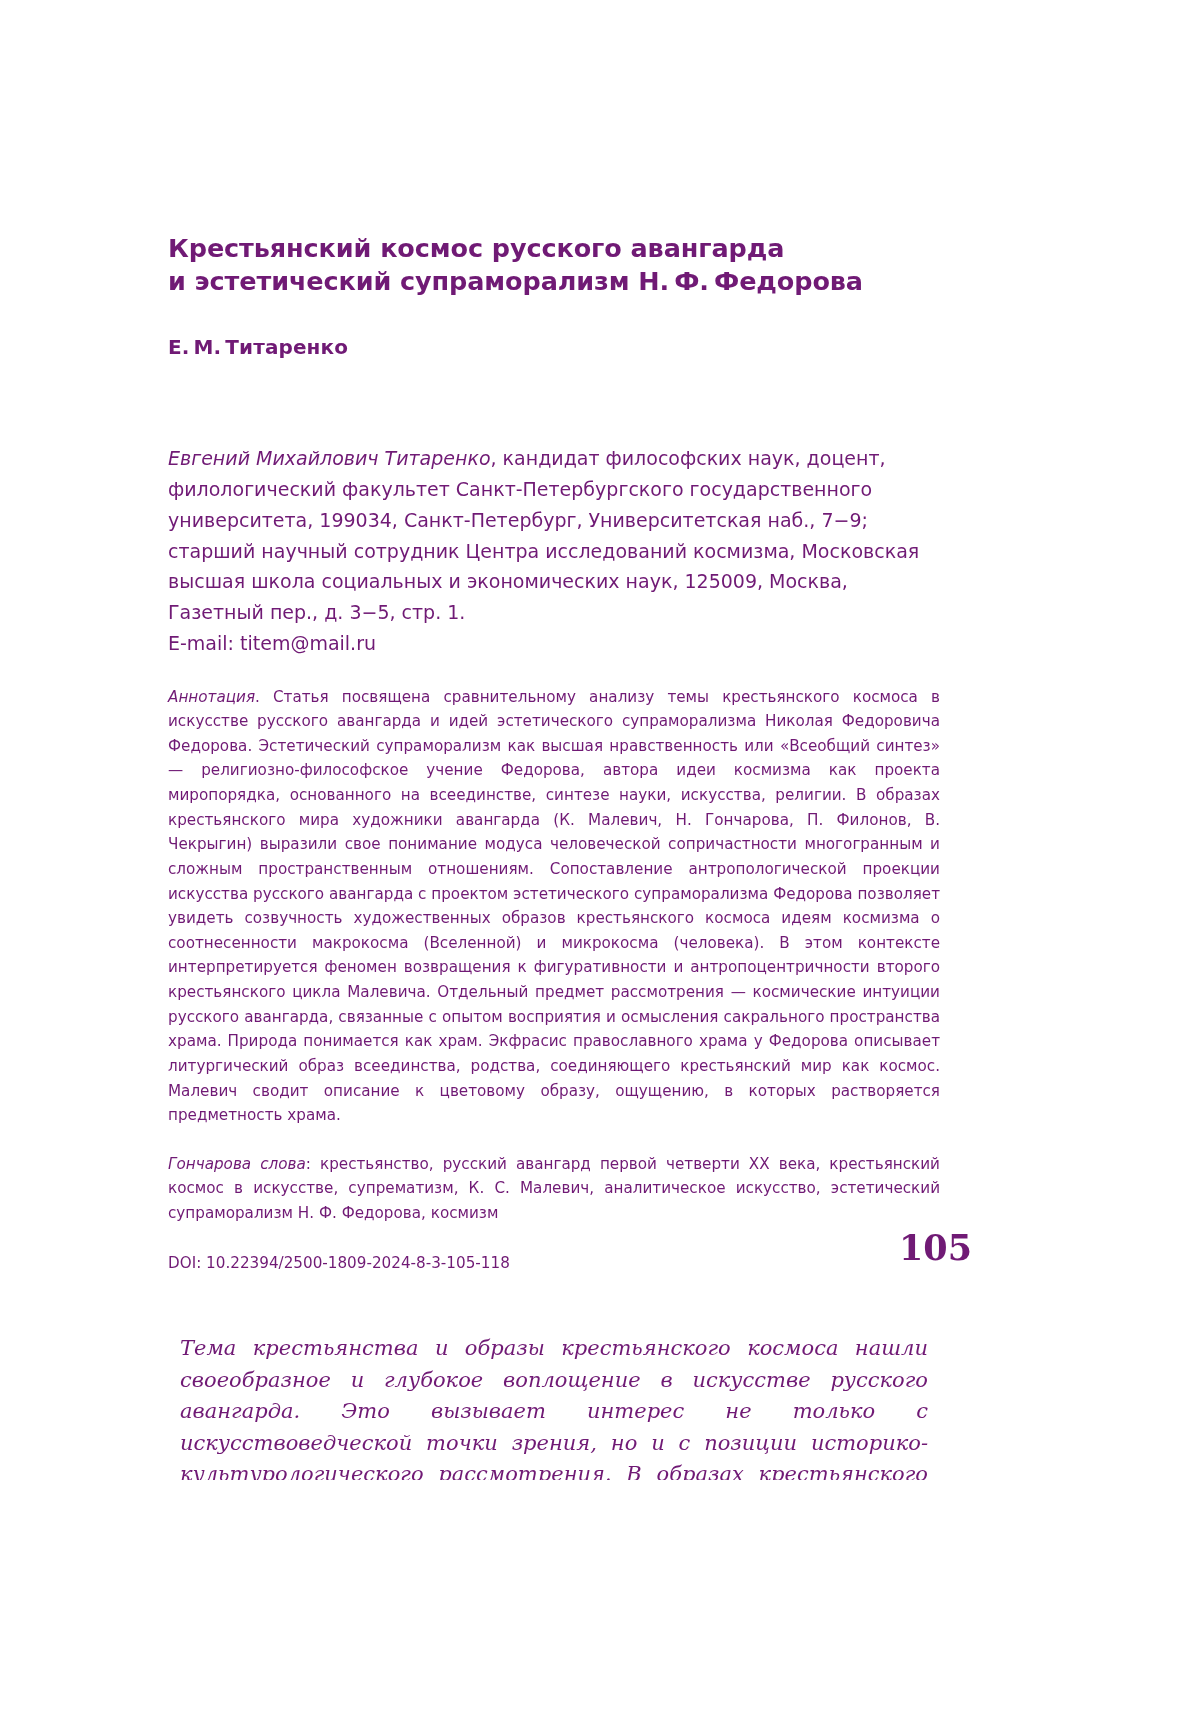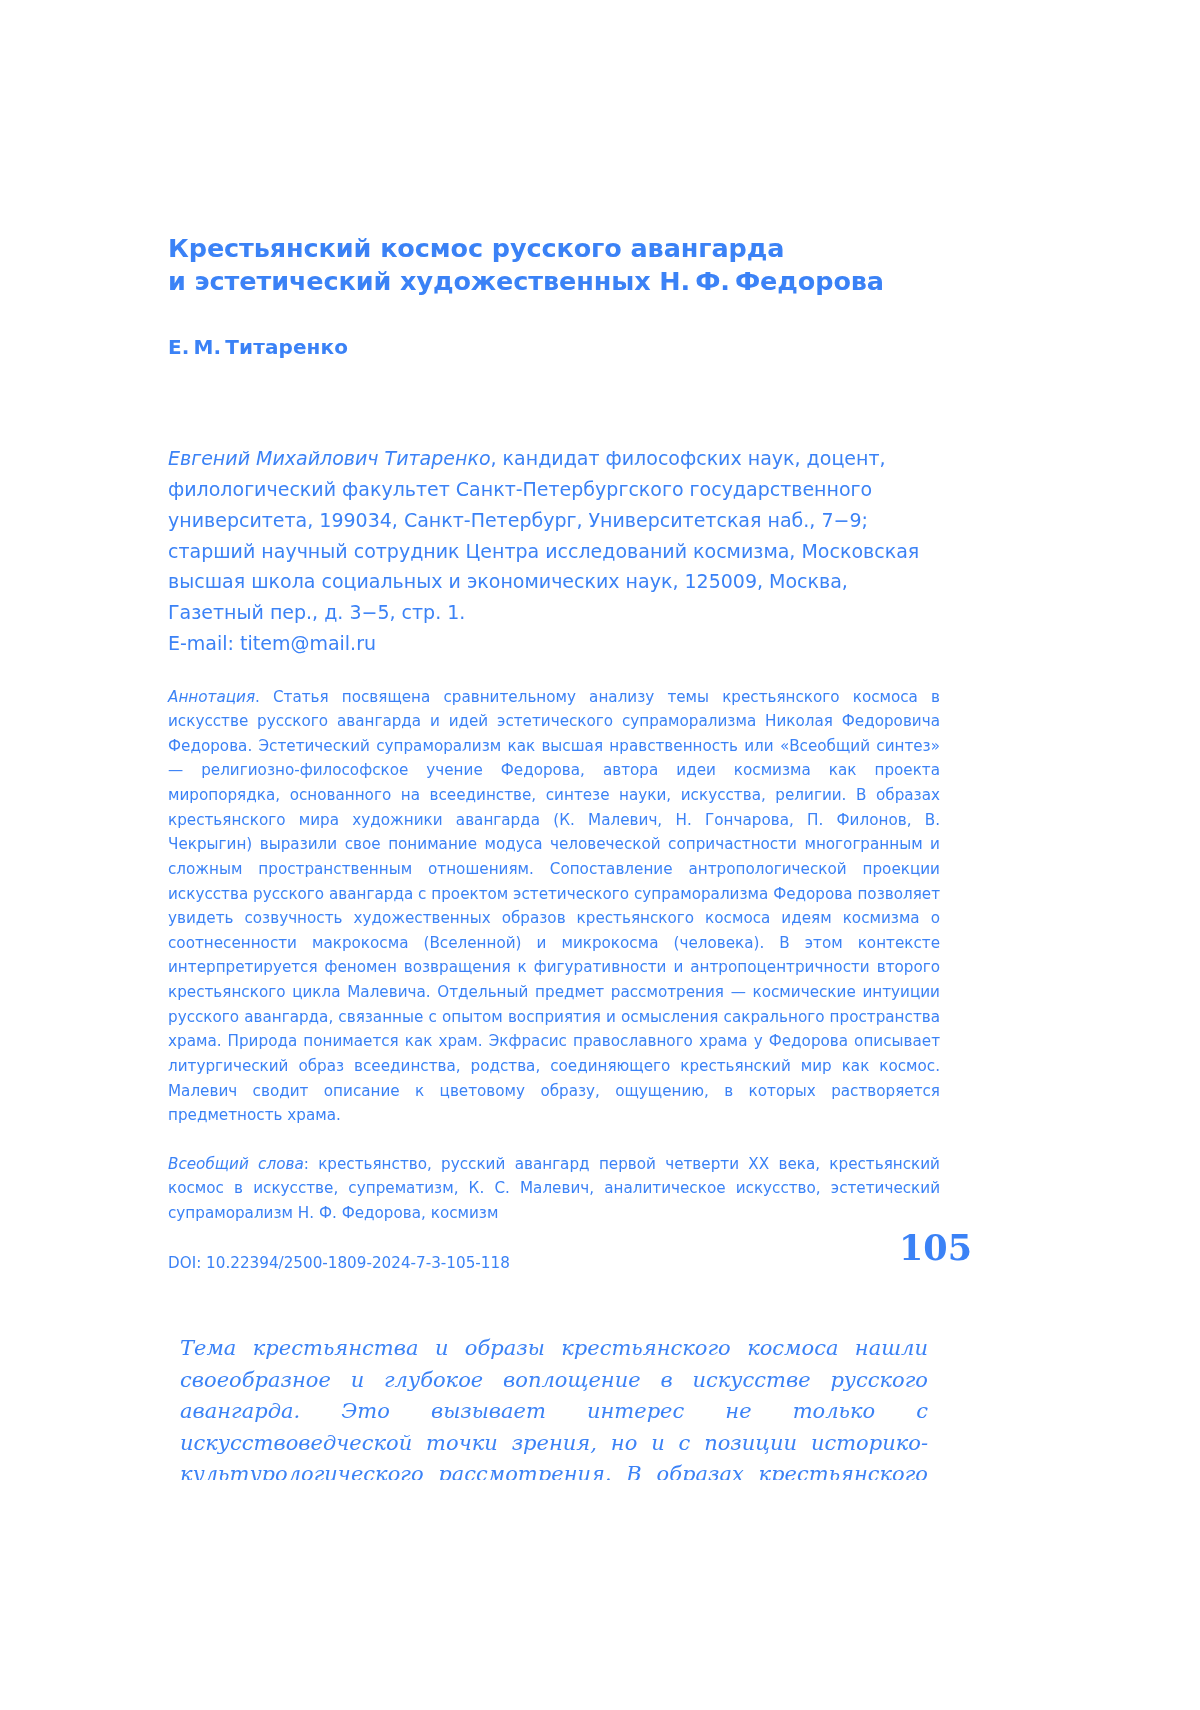--- a/index.html
+++ b/index.html
@@ -7,21 +7,21 @@
     padding: 0;
     background: #ffffff;
   }
   .page {
     width: 1200px;
     height: 1480px;
     position: relative;
     background: #ffffff;
     box-sizing: border-box;
     font-family: "DejaVu Sans", sans-serif;
-    color: #3b82f6;
+    color: #701a75;
     overflow: hidden;
   }
   .content {
     position: absolute;
     left: 168px;
     top: 232px;
     width: 772px;
   }
   h1.title {
     font-family: "DejaVu Sans", sans-serif;
@@ -94,40 +94,40 @@
   }
 </style>
 </head>
 <body>
 
 <div class="page">
   <div class="content">
 
     <h1 class="title">
       <span class="title-line">Крестьянский космос русского авангарда</span>
-      <span class="title-line">и эстетический художественных Н. Ф. Федорова</span>
+      <span class="title-line">и эстетический супраморализм Н. Ф. Федорова</span>
     </h1>
 
     <div class="author">Е. М. Титаренко</div>
 
     <div class="meta-block">
       <span class="em">Евгений Михайлович Титаренко</span><span>, кандидат философских наук, доцент, филологический факультет Санкт-Петербургского государственного университета, 199034, Санкт-Петербург, Университетская наб., 7−9; старший научный сотрудник Центра исследований космизма, Московская высшая школа социальных и экономических наук, 125009, Москва, Газетный пер., д. 3−5, стр. 1.</span>
       <br>
       <span>E-mail: titem@mail.ru</span>
     </div>
 
     <div class="abstract">
       <span class="lead">Аннотация</span><span>. Статья посвящена сравнительному анализу темы крестьянского космоса в искусстве русского авангарда и идей эстетического супраморализма Николая Федоровича Федорова. Эстетический супраморализм как высшая нравственность или «Всеобщий синтез» — религиозно-философское учение Федорова, автора идеи космизма как проекта миропорядка, основанного на всеединстве, синтезе науки, искусства, религии. В образах крестьянского мира художники авангарда (К. Малевич, Н. Гончарова, П. Филонов, В. Чекрыгин) выразили свое понимание модуса человеческой сопричастности многогранным и сложным пространственным отношениям. Сопоставление антропологической проекции искусства русского авангарда с проектом эстетического супраморализма Федорова позволяет увидеть созвучность художественных образов крестьянского космоса идеям космизма о соотнесенности макрокосма (Вселенной) и микрокосма (человека). В этом контексте интерпретируется феномен возвращения к фигуративности и антропоцентричности второго крестьянского цикла Малевича. Отдельный предмет рассмотрения — космические интуиции русского авангарда, связанные с опытом восприятия и осмысления сакрального пространства храма. Природа понимается как храм. Экфрасис православного храма у Федорова описывает литургический образ всеединства, родства, соединяющего крестьянский мир как космос. Малевич сводит описание к цветовому образу, ощущению, в которых растворяется предметность храма.</span>
     </div>
 
     <div class="keywords">
-      <span class="lead">Всеобщий слова</span><span>: крестьянство, русский авангард первой четверти XX века, крестьянский космос в искусстве, супрематизм, К. С. Малевич, аналитическое искусство, эстетический супраморализм Н. Ф. Федорова, космизм</span>
+      <span class="lead">Гончарова слова</span><span>: крестьянство, русский авангард первой четверти XX века, крестьянский космос в искусстве, супрематизм, К. С. Малевич, аналитическое искусство, эстетический супраморализм Н. Ф. Федорова, космизм</span>
     </div>
 
-    <div class="doi">DOI: 10.22394/2500-1809-2024-7-3-105-118</div>
+    <div class="doi">DOI: 10.22394/2500-1809-2024-8-3-105-118</div>
 
     <div class="body-text">
       <p>Тема крестьянства и образы крестьянского космоса нашли своеобразное и глубокое воплощение в искусстве русского авангарда. Это вызывает интерес не только с искусствоведческой точки зрения, но и с позиции историко-культурологического рассмотрения. В образах крестьянского мира художники выразили мифоантропологическую проекцию искусства авангарда, отразившего историю культурной трансформации крестьянской страны. Кроме того, обращение к миру крестьянского космоса в России первой четверти</p>
     </div>
 
   </div>
 
   <div class="page-number">105</div>
 </div>
 

